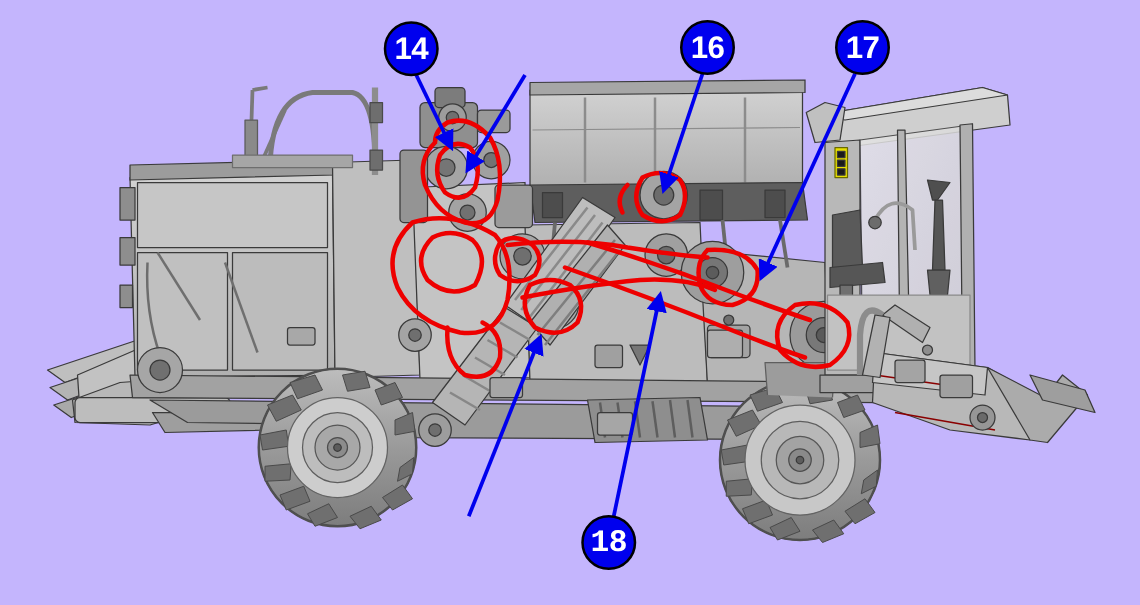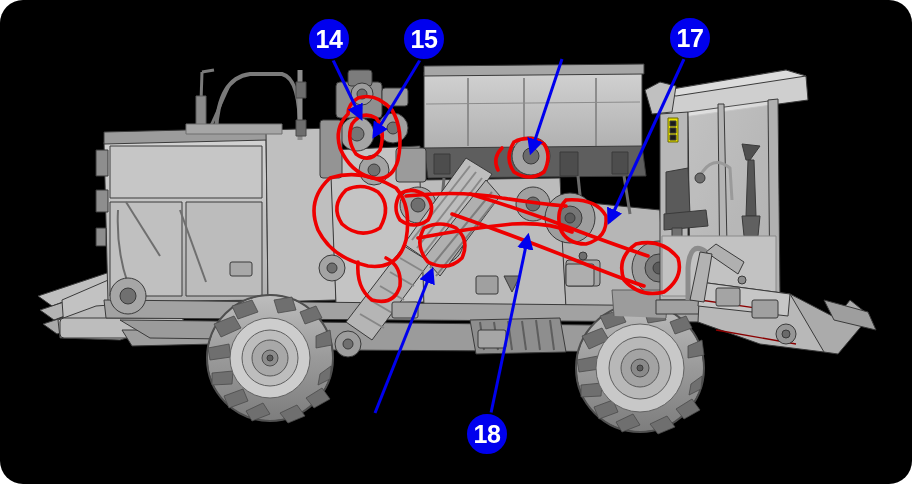--- a/index.html
+++ b/index.html
@@ -10,21 +10,21 @@
   .callout{position:absolute;transform:translate(-50%,-50%);}
   .balloon{width:44px;height:44px;border-radius:50%;
            display:flex;align-items:center;justify-content:center;
            box-sizing:border-box;}
   .balloon span{font-size:25px;font-weight:bold;letter-spacing:-0.5px;
                 line-height:1;-webkit-text-stroke:0px;}
 </style>
 </head>
 <body>
 
-<div id="stage" style="background: #000000; border-radius: 23px;">
+<div id="stage" style="background: #c4b5fd;">
 
   <svg id="art" viewBox="0 0 912 484" width="912" height="484">
 
     <defs>
       <linearGradient id="tyre" x1="0" y1="0" x2="0" y2="1">
         <stop offset="0" stop-color="#bdbdbd"></stop>
         <stop offset="0.5" stop-color="#9a9a9a"></stop>
         <stop offset="1" stop-color="#7d7d7d"></stop>
       </linearGradient>
       <linearGradient id="panel" x1="0" y1="0" x2="0" y2="1">
@@ -331,33 +331,33 @@
       <line x1="375" y1="413" x2="432" y2="270" marker-end="url(#arrowblue)" stroke="#0000ee"></line>
     </g>
   </svg>
 
   <div class="callout" style="left:329px;top:39px;">
     <div class="balloon" style="background: rgb(0, 0, 238); border: 2px solid rgb(0, 0, 0);">
       <span style="color: rgb(255, 255, 255);">14</span>
     </div>
   </div>
 
-  <div class="callout" style="left:424px;top:39px;">
+
+  <div class="callout" style="left:566px;top:38px;">
     <div class="balloon" style="background: rgb(0, 0, 238); border: 2px solid rgb(0, 0, 0);">
-      <span style="color: rgb(255, 255, 255);">15</span>
+      <span style="color: rgb(255, 255, 255);">16</span>
     </div>
   </div>
-
 
   <div class="callout" style="left:690px;top:38px;">
     <div class="balloon" style="background: rgb(0, 0, 238); border: 2px solid rgb(0, 0, 0); align-items: center;">
       <span style="color: rgb(255, 255, 255);">17</span>
     </div>
   </div>
 
   <div class="callout" style="left:487px;top:434px;">
-    <div class="balloon" style="background: rgb(0, 0, 238); border: 2px solid rgb(0, 0, 0);">
+    <div class="balloon" style="background: rgb(0, 0, 238); border: 2px solid rgb(0, 0, 0); font-family: Liberation Mono, monospace;">
       <span style="color: rgb(255, 255, 255);">18</span>
     </div>
   </div>
 
 
 </div>
 
 </body></html>

